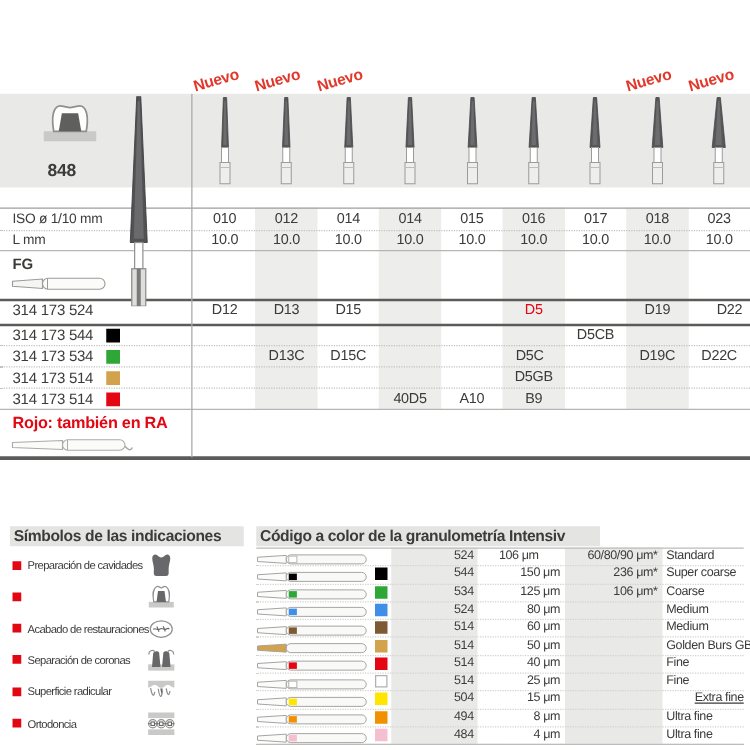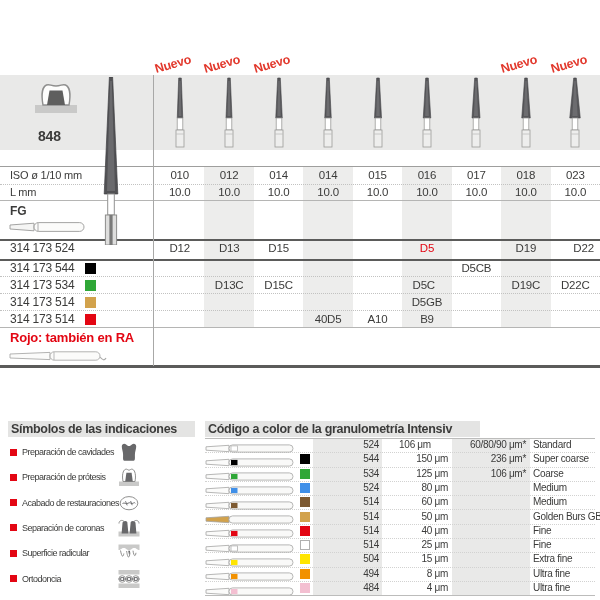--- a/index.html
+++ b/index.html
@@ -209,21 +209,20 @@
     <div id="symbol-items">
         <div class="abs" style="left:8px;top:440px;width:184px;height:24px;">
           <span class="csq" style="left:2px;top:8.5px;width:7px;height:7px;background:#e30613;"></span>
           <div class="abs sym-label" style="left:14px;top:0;">Preparación de cavidades</div>
           <div class="abs" style="left:110px;top:1px;width:22px;height:22px;"><svg width="22" height="22" viewBox="0 0 22 22">
               <path d="M3.8 5.5 C3.8 2.8 6.2 2 7.8 3.2 C9.2 4.2 9.6 5 11 5 C12.4 5 12.8 4.2 14.2 3.2 C15.8 2 18.2 2.8 18.2 5.5 C18.2 8.5 16.9 10.5 16.9 14 C16.9 17.5 17.5 19.8 14.8 19.8 L7.2 19.8 C4.5 19.8 5.1 17.5 5.1 14 C5.1 10.5 3.8 8.5 3.8 5.5 Z" fill="#68686a"></path>
             </svg></div>
         </div>
         <div class="abs" style="left:8px;top:465.3px;width:184px;height:24px;">
           <span class="csq" style="left:2px;top:8.5px;width:7px;height:7px;background:#e30613;"></span>
-          <div class="abs sym-label" style="left:14px;top:0;">Preparación de prótesis</div>
           <div class="abs" style="left:110px;top:1px;width:22px;height:22px;"><svg width="22" height="22" viewBox="0 0 22 22">
               <rect x="1" y="15.5" width="20" height="4.5" fill="#c9c9c8"></rect>
               <path d="M5 15.5 C3.8 9 5 4.5 7.2 3.4 C9 2.5 9.8 4.2 11 4.2 C12.2 4.2 13 2.5 14.8 3.4 C17 4.5 18.2 9 17 15.5 Z" fill="#ffffff" stroke="#90908f" stroke-width="1"></path>
               <path d="M7.2 15.5 L8.4 6.8 L13.6 6.8 L14.8 15.5 Z" fill="#68686a"></path>
             </svg></div>
         </div>
         <div class="abs" style="left:8px;top:490.6px;width:184px;height:24px;">
           <span class="csq" style="left:2px;top:8.5px;width:7px;height:7px;background:#e30613;"></span>
           <div class="abs sym-label" style="left:14px;top:0;">Acabado de restauraciones</div>
           <div class="abs" style="left:110px;top:1px;width:22px;height:22px;"><svg width="22" height="22" viewBox="0 0 22 22">
@@ -372,21 +371,21 @@
         <div class="abs" style="left:205px;top:552.4px;width:390px;height:14.3px;border-bottom:1px dotted #d2d2d1;">
           <div class="abs" style="left:0;top:1.5px;width:92px;height:11px;"><svg width="92" height="11" viewBox="0 0 92 11">
     <polygon points="1,3.8 24,2.3 24,8.7 1,7.2" fill="#fbfbfa" stroke="#a4a4a3" stroke-width="0.8"></polygon>
     <rect x="24" y="1.9" width="64" height="7.2" rx="3.6" fill="#f9f9f8" stroke="#a4a4a3" stroke-width="0.8"></rect>
     <rect x="26" y="2.9" width="6.5" height="5.2" fill="#ffe500" stroke="none" stroke-width="0.8"></rect>
   </svg></div>
           <span class="csq" style="left:94.5px;top:2px;width:10px;height:10px;background:#ffe500;"></span>
           <div class="abs grit-txt" style="left:108px;top:0;width:66px;text-align:right;">504</div>
           <div class="abs grit-txt" style="left:177px;top:0;width:66px;text-align:right;">15 μm</div>
           <div class="abs grit-txt" style="left:247px;top:0;width:74px;text-align:right;"></div>
-          <div class="abs grit-txt" style="left:328px;top:0;width:62px;text-align:left;">Extra fine</div>
+          <div class="abs grit-txt" style="left:328px;top:0;width:62px;text-align:right;text-decoration:underline;">Extra fine</div>
         </div>
         <div class="abs" style="left:205px;top:566.7px;width:390px;height:14.3px;border-bottom:1px dotted #d2d2d1;">
           <div class="abs" style="left:0;top:1.5px;width:92px;height:11px;"><svg width="92" height="11" viewBox="0 0 92 11">
     <polygon points="1,3.8 24,2.3 24,8.7 1,7.2" fill="#fbfbfa" stroke="#a4a4a3" stroke-width="0.8"></polygon>
     <rect x="24" y="1.9" width="64" height="7.2" rx="3.6" fill="#f9f9f8" stroke="#a4a4a3" stroke-width="0.8"></rect>
     <rect x="26" y="2.9" width="6.5" height="5.2" fill="#f29100" stroke="none" stroke-width="0.8"></rect>
   </svg></div>
           <span class="csq" style="left:94.5px;top:2px;width:10px;height:10px;background:#f29100;"></span>
           <div class="abs grit-txt" style="left:108px;top:0;width:66px;text-align:right;">494</div>
           <div class="abs grit-txt" style="left:177px;top:0;width:66px;text-align:right;">8 μm</div>

